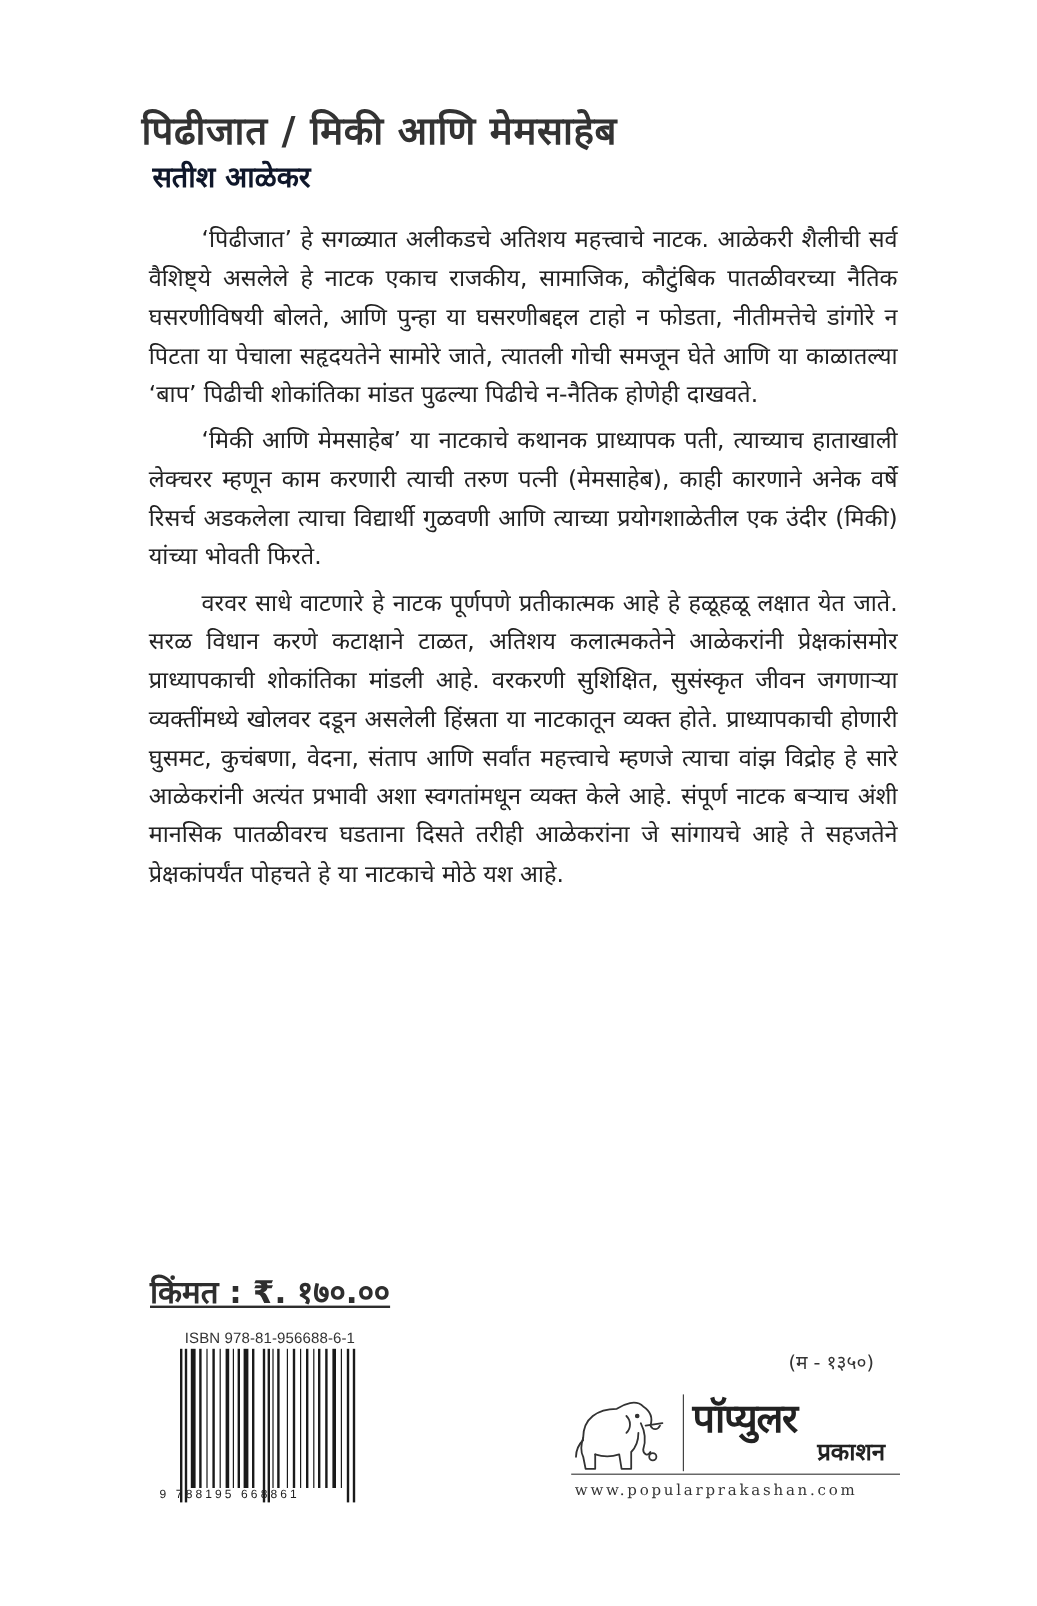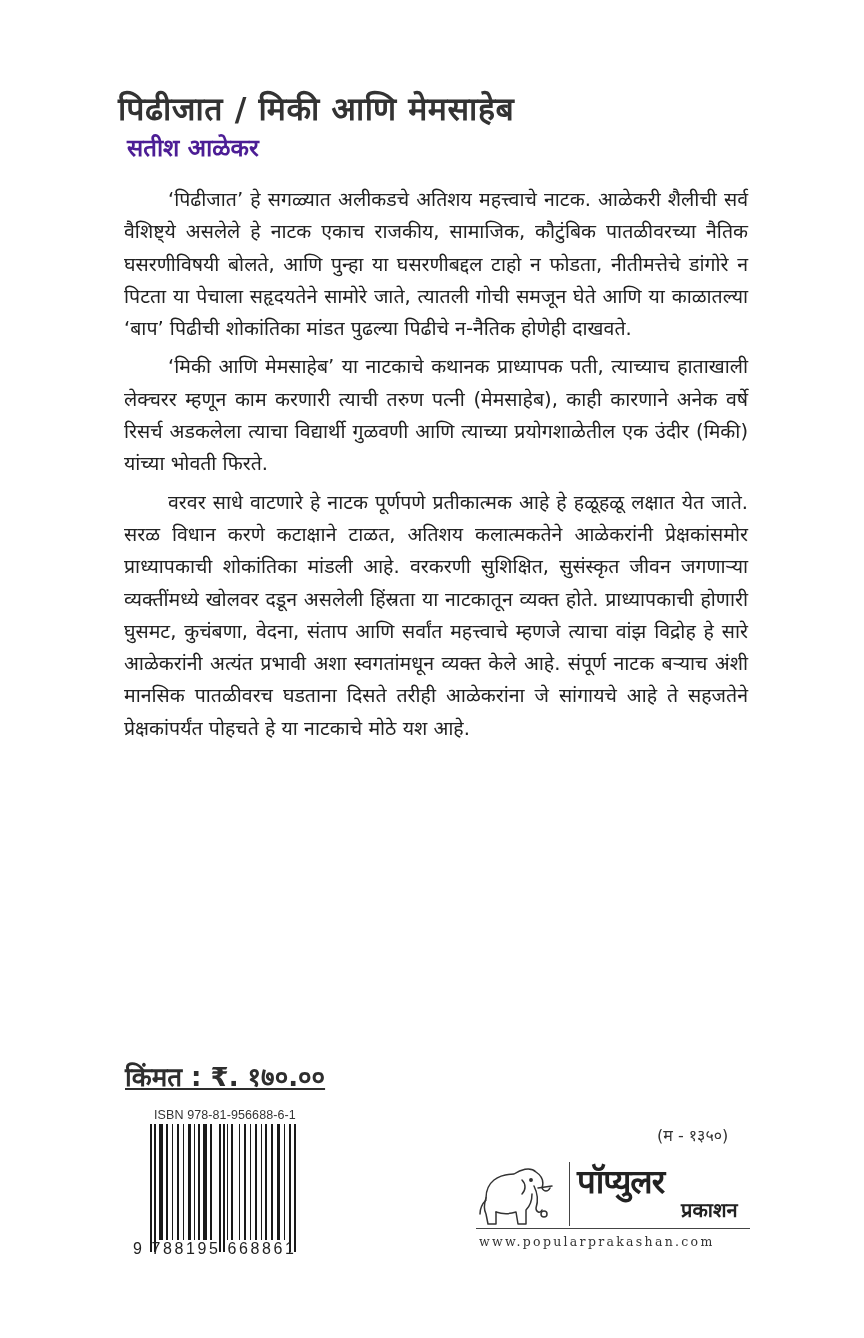--- a/index.html
+++ b/index.html
@@ -24,21 +24,21 @@
       color: #333333;
       letter-spacing: 0.5px;
       white-space: nowrap;
     }
     .author {
       position: absolute;
       left: 127px;
       top: 130px;
       font-size: 24px;
       font-weight: bold;
-      color: #4c1d95;
+      color: #0f172a;
       white-space: nowrap;
     }
     .blurb {
       position: absolute;
       left: 124px;
       top: 184px;
       width: 624px;
       font-family: "DejaVu Sans", sans-serif;
       font-size: 19.5px;
       line-height: 32.3px;
@@ -88,21 +88,21 @@
       top: 0;
       background: #1a1a1a;
       height: 116px;
     }
     .bars span.guard { height: 128px; }
     .bar-digits {
       position: absolute;
       top: 1240px;
       left: 133px;
       font-family: "Liberation Sans", sans-serif;
-      font-size: 16px;
+      font-size: 10px;
       letter-spacing: 2.6px;
       color: #222;
       white-space: nowrap;
     }
     .code {
       position: absolute;
       left: 657px;
       top: 1124px;
       font-size: 16px;
       color: #333;

